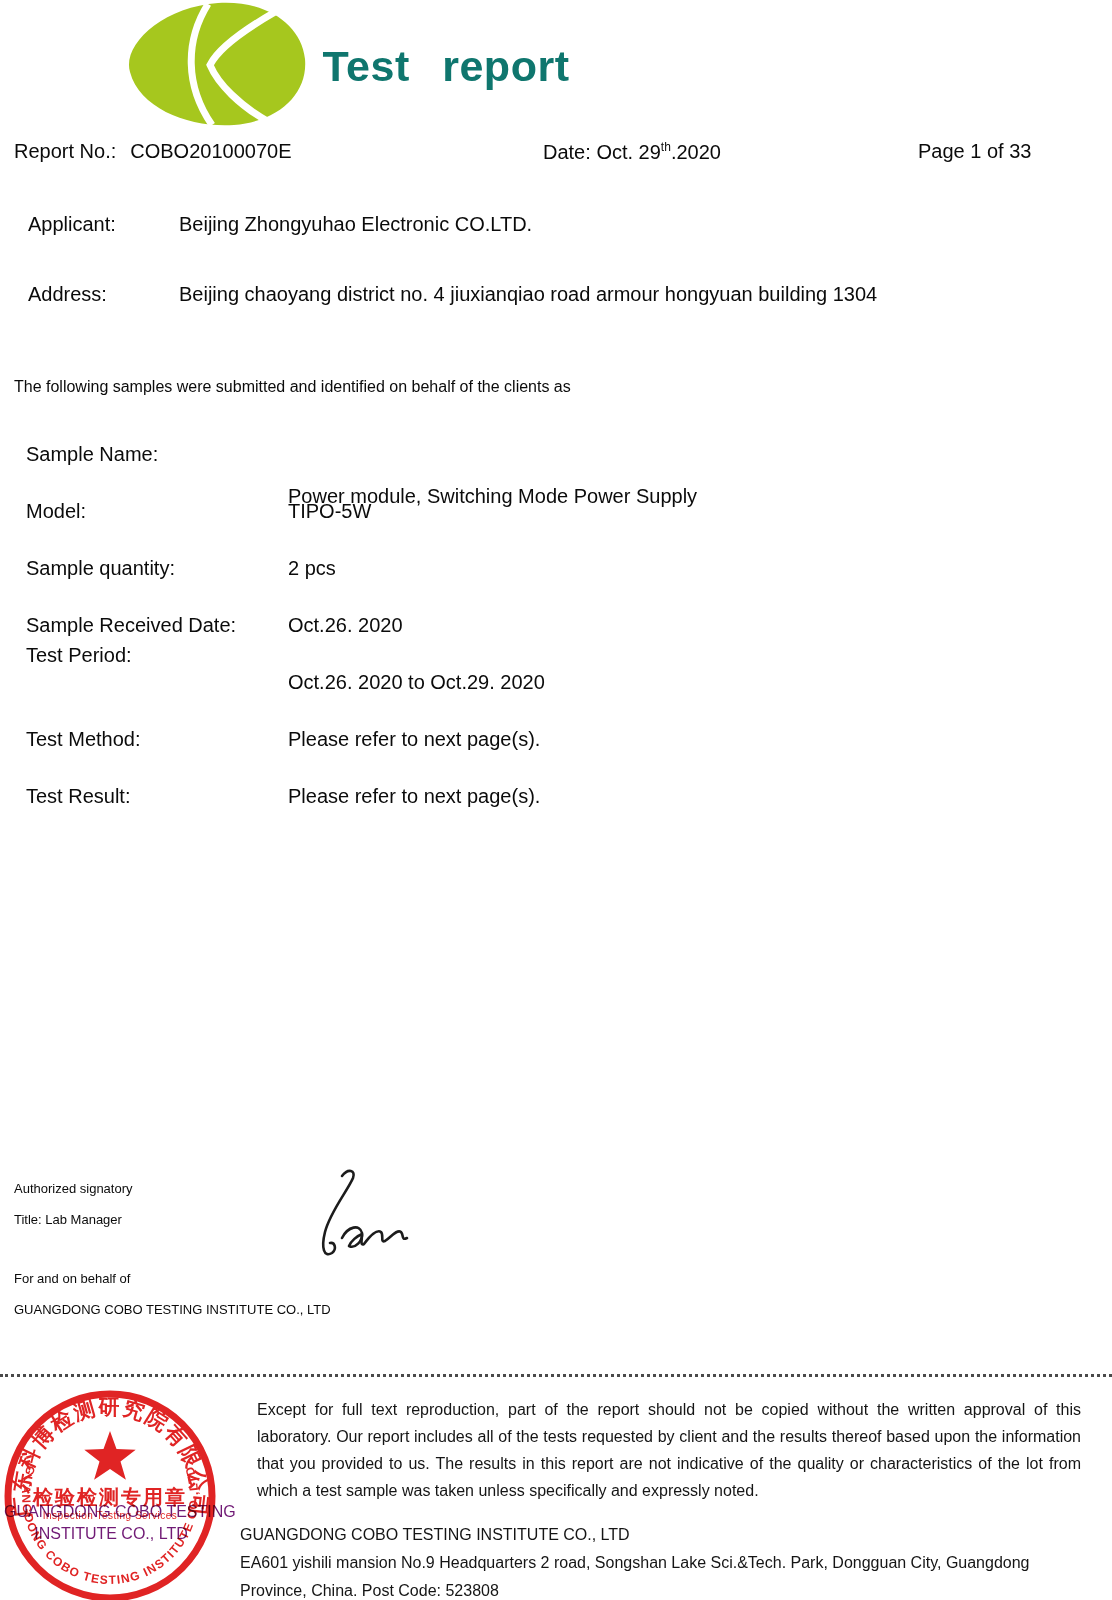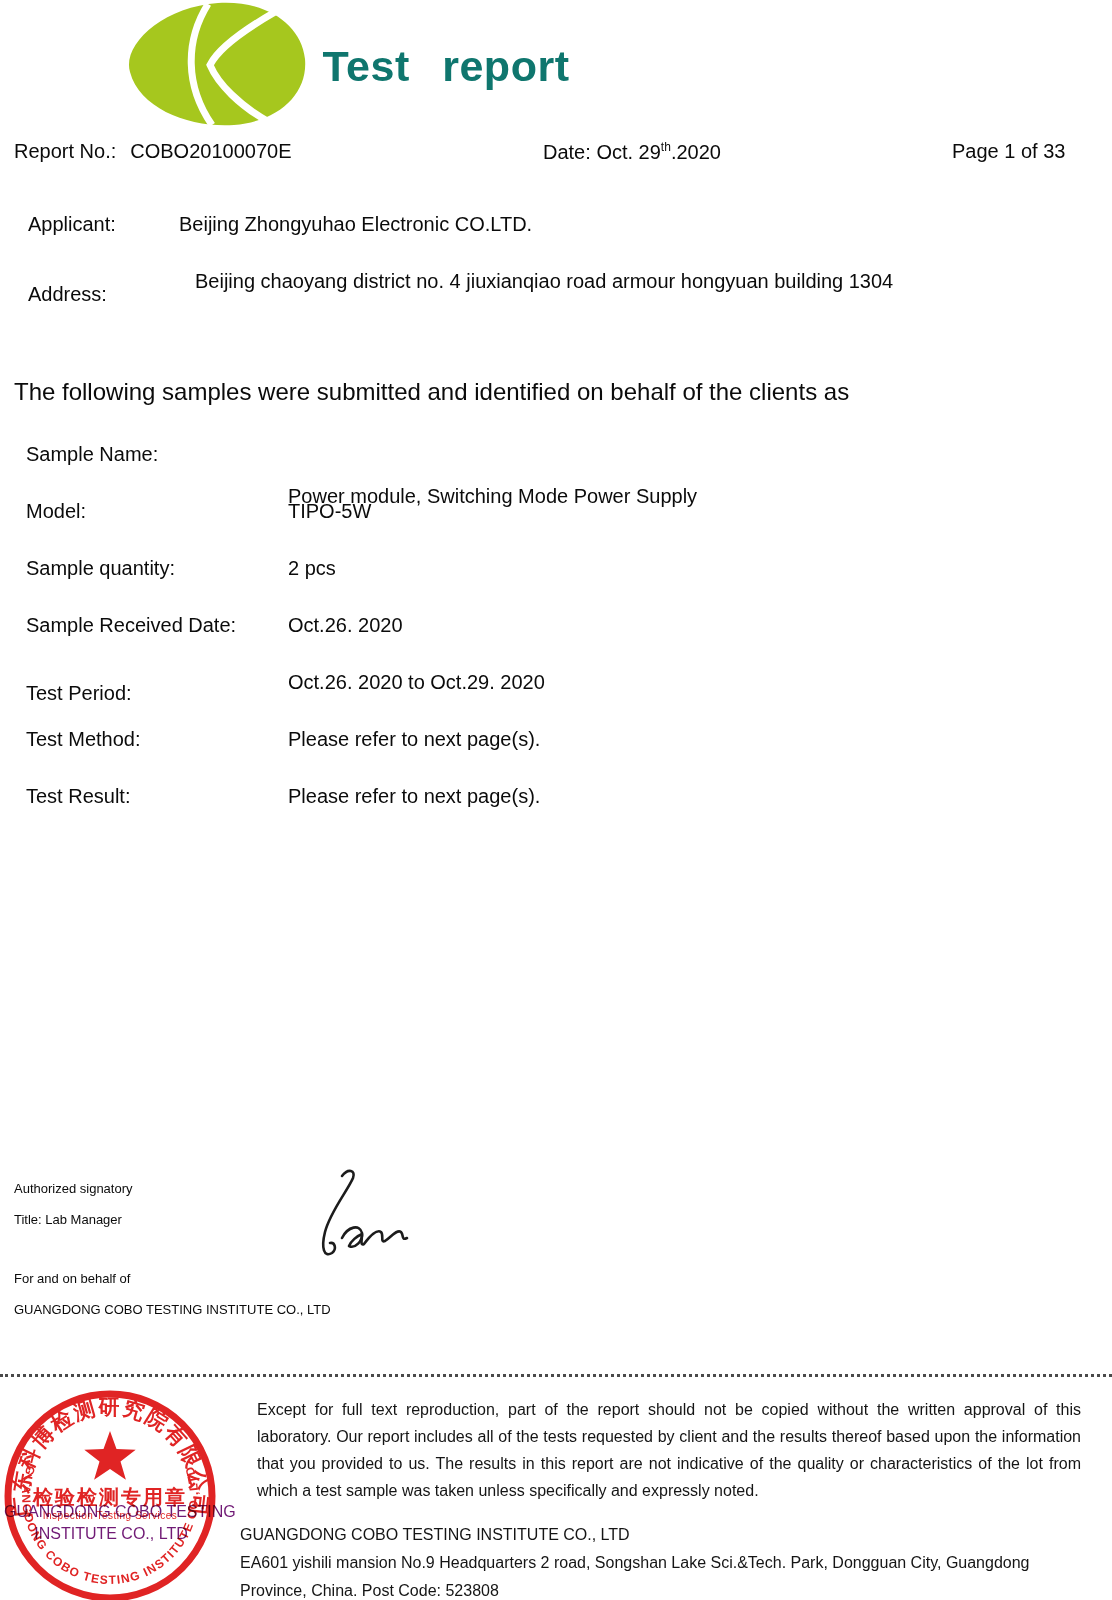--- a/index.html
+++ b/index.html
@@ -21,21 +21,21 @@
     letter-spacing:0.5px;
     color:#0f766e;
   }
   .hdr{font-size:20px;white-space:nowrap;}
   .hdr .num{margin-left:14px;}
   .hdr sup{font-size:12px;}
   .row-label{position:absolute;left:16px;font-size:20px;white-space:nowrap;margin-left:12px;}
   .row-value{position:absolute;font-size:20px;white-space:nowrap;}
   .val-col-a{left:179px;}
   .val-col-b{left:288px;}
-  .intro{left:14px;top:378px;font-size:24px;white-space:nowrap;}
+  .intro{left:14px;top:378px;font-size:16px;white-space:nowrap;}
   .sig-line{left:14px;font-size:13px;white-space:nowrap;}
   .dotted-sep{
     left:0;top:1374px;width:1112px;height:0;
     border-top:3px dotted #4a4a4a;
   }
   .footer-block{
     left:240px;top:1379px;width:858px;
     font-size:16px;color:#151515;
   }
   .footer-block .disclaimer{
@@ -71,47 +71,47 @@
 
   <div class="abs doc-title">Test report</div>
 
   <div class="abs hdr" style="left:14px;top:140px;">
     <span>Report No.:</span><span class="num">COBO20100070E</span>
   </div>
   <div class="abs hdr" style="left:543px;top:140px;">
     <span>Date:</span>
     <span><span>Oct. 29</span><sup>th</sup><span>.2020</span></span>
   </div>
-  <div class="abs hdr" style="left:952px;top:140px;text-align:center;">Page 1 of 33</div>
+  <div class="abs hdr" style="left:918px;top:140px;text-align:center;">Page 1 of 33</div>
 
   <div>
     <span class="row-label" style="top:213px;">Applicant:</span>
     <span class="row-value val-col-a" style="top:213px;">Beijing Zhongyuhao Electronic CO.LTD.</span>
   </div>
   <div>
     <span class="row-label" style="top:283px;">Address:</span>
-    <span class="row-value val-col-a" style="top:270px;margin-left:16px;">Beijing chaoyang district no. 4 jiuxianqiao road armour hongyuan building 1304</span>
+    <span class="row-value val-col-a" style="top:283px;">Beijing chaoyang district no. 4 jiuxianqiao road armour hongyuan building 1304</span>
   </div>
 
   <div class="abs intro">The following samples were submitted and identified on behalf of the clients as</div>
 
   <div>
     <span class="row-label" style="left:14px;top:443px;">Sample Name:</span>
     <span class="row-value val-col-b" style="top:443px;margin-top:42px;">Power module, Switching Mode Power Supply</span>
 
     <span class="row-label" style="left:14px;top:500px;">Model:</span>
     <span class="row-value val-col-b" style="top:500px;">TIPO-5W</span>
 
     <span class="row-label" style="left:14px;top:557px;">Sample quantity:</span>
     <span class="row-value val-col-b" style="top:557px;">2 pcs</span>
 
     <span class="row-label" style="left:14px;top:614px;">Sample Received Date:</span>
     <span class="row-value val-col-b" style="top:614px;">Oct.26. 2020</span>
 
-    <span class="row-label" style="left:14px;top:682px;">Test Period:</span>
+    <span class="row-label" style="left:14px;top:644px;">Test Period:</span>
     <span class="row-value val-col-b" style="top:671px;">Oct.26. 2020 to Oct.29. 2020</span>
 
     <span class="row-label" style="left:14px;top:728px;">Test Method:</span>
     <span class="row-value val-col-b" style="top:728px;">Please refer to next page(s).</span>
 
     <span class="row-label" style="left:14px;top:785px;">Test Result:</span>
     <span class="row-value val-col-b" style="top:785px;">Please refer to next page(s).</span>
   </div>
 
   <div class="abs sig-line" style="top:1181px;">Authorized signatory</div>

